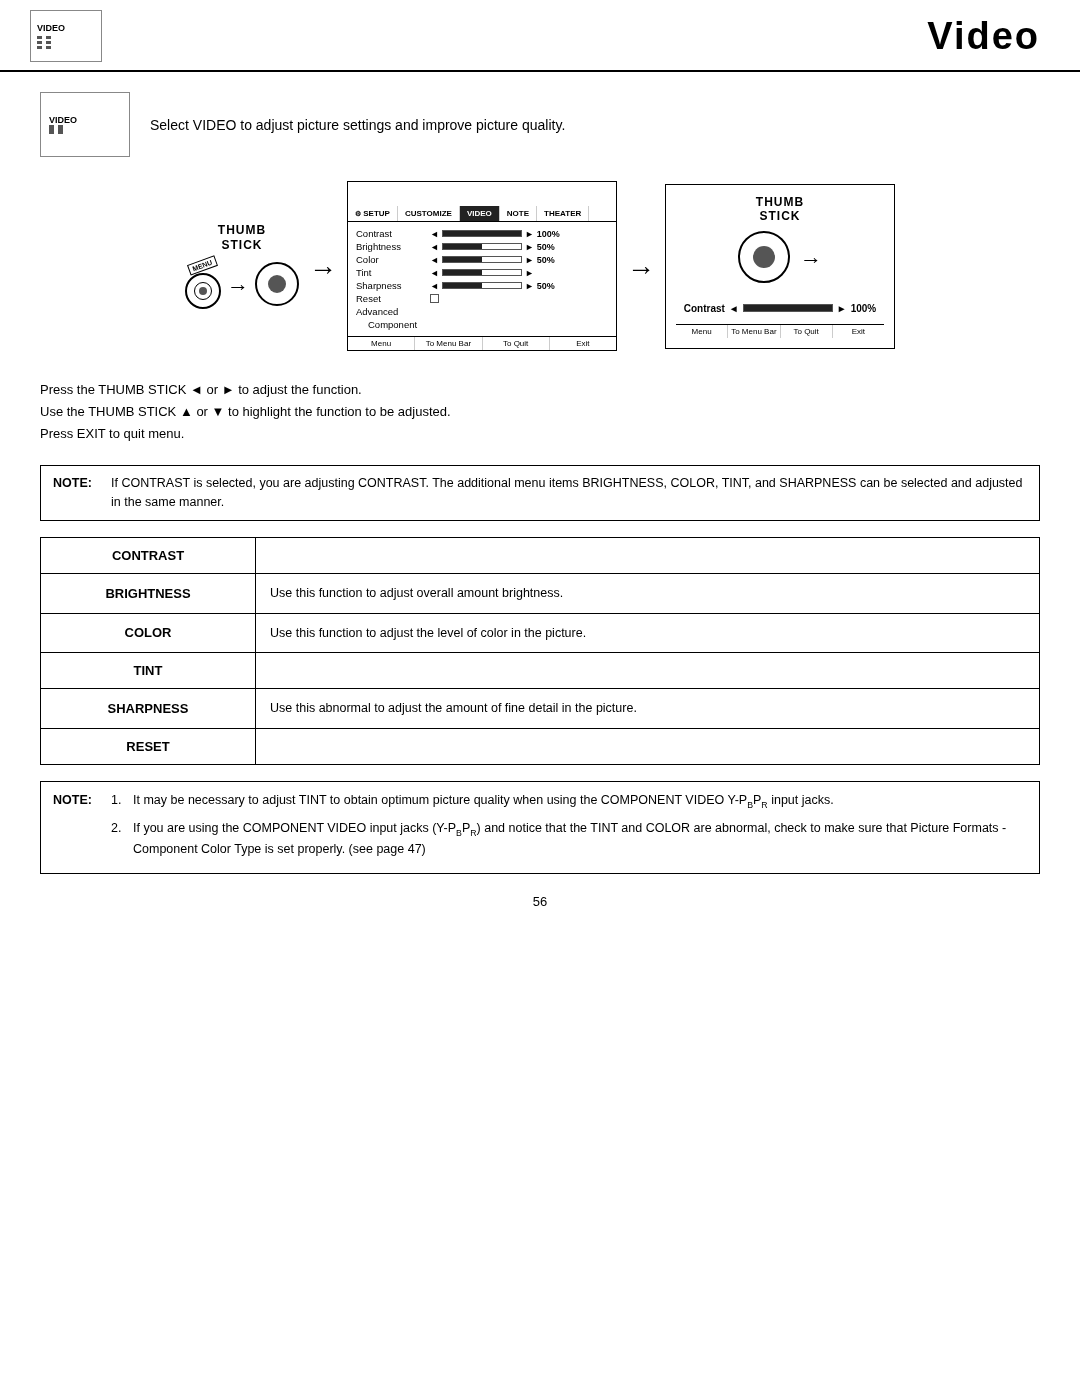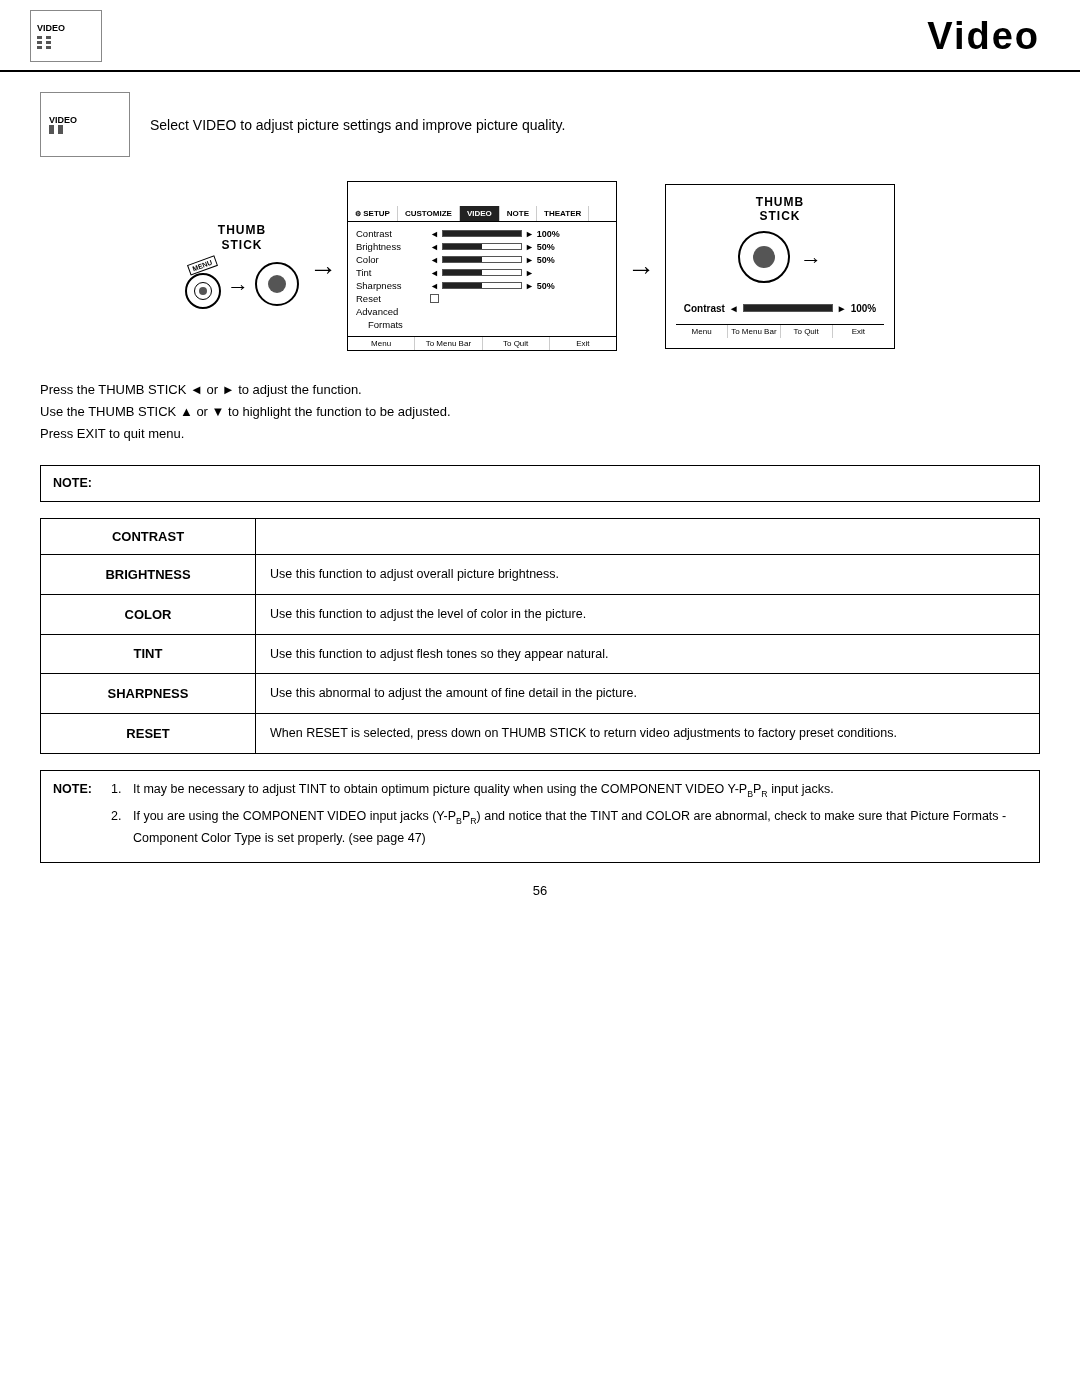--- a/index.html
+++ b/index.html
@@ -511,21 +511,21 @@
 
         <div class="menu-item-row">
           <span class="menu-item-name">Reset</span>
           <span class="menu-checkbox"></span>
         </div>
 
         <div class="menu-item-row">
           <span class="menu-item-name">Advanced</span>
         </div>
         <div class="menu-item-row">
-          <span class="menu-item-name" style="padding-left:12px;">Formats</span>
+          <span class="menu-item-name" style="padding-left:12px;">Component</span>
         </div>
       </div>
       <div class="menu-footer">
         <div class="menu-footer-item">Menu</div>
         <div class="menu-footer-item">To Menu Bar</div>
         <div class="menu-footer-item">To Quit</div>
         <div class="menu-footer-item">Exit</div>
       </div>
     </div>
 
@@ -564,63 +564,62 @@
   </div>
 
   <div class="instructions">
     <div>Press the THUMB STICK ◄ or ► to adjust the function.</div>
     <div>Use the THUMB STICK ▲ or ▼ to highlight the function to be adjusted.</div>
     <div>Press EXIT to quit menu.</div>
   </div>
 
   <div class="note-box">
     <span class="note-label">NOTE:</span>
+    <span>If CONTRAST is selected, you are adjusting CONTRAST.  The additional menu items BRIGHTNESS, COLOR, TINT, and SHARPNESS can be selected and adjusted in the same manner.</span>
   </div>
 
   <div class="features-table">
 
     <div class="feature-row">
       <div class="feature-cell-label">
         <span>CONTRAST</span>
       </div>
     </div>
 
     <div class="feature-row">
       <div class="feature-cell-label">
         <span>BRIGHTNESS</span>
       </div>
-      <div class="feature-cell-desc">Use this function to adjust overall picture brightness.</div>
+      <div class="feature-cell-desc">Use this function to adjust overall amount brightness.</div>
     </div>
 
     <div class="feature-row">
       <div class="feature-cell-label">
         <span>COLOR</span>
       </div>
       <div class="feature-cell-desc">Use this function to adjust the level of color in the picture.</div>
     </div>
 
     <div class="feature-row">
       <div class="feature-cell-label">
         <span>TINT</span>
       </div>
-      <div class="feature-cell-desc">Use this function to adjust flesh tones so they appear natural.</div>
     </div>
 
     <div class="feature-row">
       <div class="feature-cell-label">
         <span>SHARPNESS</span>
       </div>
       <div class="feature-cell-desc">Use this abnormal to adjust the amount of fine detail in the picture.</div>
     </div>
 
     <div class="feature-row" style="border-bottom:1px solid #000;">
       <div class="feature-cell-label">
         <span>RESET</span>
       </div>
-      <div class="feature-cell-desc">When RESET is selected, press down on THUMB STICK to return video adjustments to factory preset conditions.</div>
     </div>
 
   </div>
 
   <div class="bottom-note">
     <div class="bottom-note-inner">
       <span class="bottom-note-label">NOTE:</span>
       <div class="bottom-note-items">
         <div class="bottom-note-item">
           <span class="bottom-note-num">1.</span>

